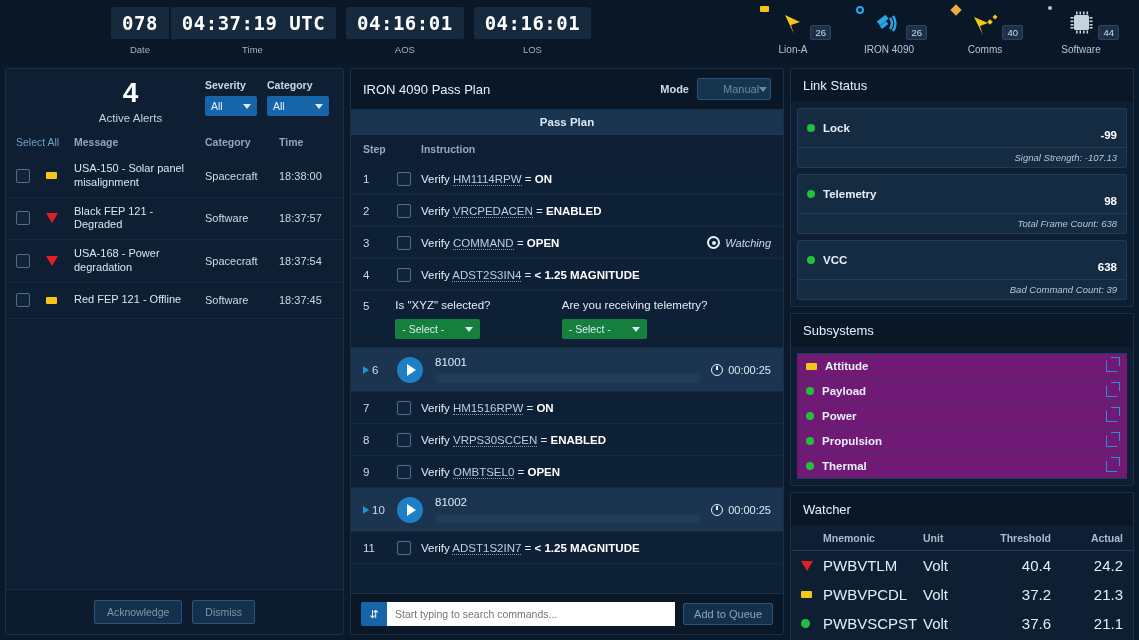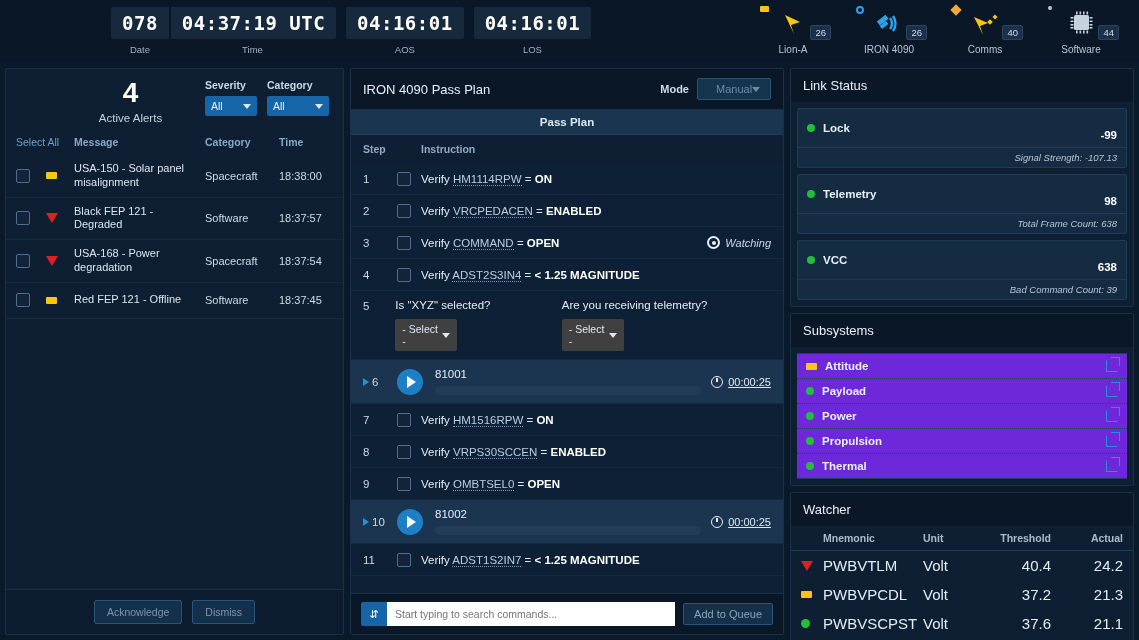--- a/index.html
+++ b/index.html
@@ -123,21 +123,21 @@
 
   
   .pp-head {
     background: #0a1726; display: flex; align-items: center;
     padding: 9px 12px; border-bottom: 1px solid #1b3047;
   }
   .pp-title { font-size: 13px; color: #e8f1f9; flex: 1; }
   .pp-mode-lbl { font-size: 11px; color: #cfdceb; font-weight: 700; margin-right: 8px; }
   .pp-mode {
     background: #15354f; border: 1px solid #2a5275; color: #6d8aa6;
-    font-size: 11px; border-radius: 2px; padding: 4px 18px; width: 74px;
+    font-size: 11px; border-radius: 2px; padding: 4px 25px; width: 74px;
     display: flex; align-items: center; justify-content: space-between;
   }
   .pp-mode .caret { border-top-color: #6d8aa6; }
 
   .pp-banner {
     background: #1b3консист; background: #1a3busy;
     background: #1a3550; text-align: center; color: #dce9f5;
     font-size: 11.5px; font-weight: 700; padding: 6px 0;
     border-bottom: 1px solid #1f3d5a;
   }
@@ -166,41 +166,41 @@
     border: 2px solid #e8f1f9; display: flex; align-items: center; justify-content: center;
   }
   .eye i { width: 4px; height: 4px; background: #e8f1f9; border-radius: 50%; display: block; }
 
   .pp-q { display: flex; align-items: flex-start; padding: 8px 12px; border-bottom: 1px solid #16293d; font-size: 11.5px; }
   .pp-q .n { width: 34px; color: #cddbe8; padding-top: 1px; }
   .q-col { width: 175px; }
   .q-col.wide { width: 220px; }
   .q-txt { color: #e3edf7; margin-bottom: 8px; }
   .q-sel {
-    background: #404040; color: #dceaf6; border-radius: 2px;
-    font-size: 10.5px; padding: 4px 7px; width: 62px;
+    background: #15803d; color: #dceaf6; border-radius: 2px;
+    font-size: 10.5px; padding: 4px 7px; width: 85px;
     display: flex; align-items: center; justify-content: space-between;
   }
 
   .pp-cmd {
     display: flex; align-items: center; padding: 8px 12px;
     background: #1a3busy; background: #1b3consistent; background: #1b3busy;
     background: #1b3450; border-bottom: 1px solid #16293d; min-height: 44px;
   }
   .pp-cmd .arrow { width: 0; height: 0; border-top: 4px solid transparent; border-bottom: 4px solid transparent; border-left: 6px solid #2a8fd4; margin-right: 3px; }
   .pp-cmd .n { width: 25px; color: #cddbe8; font-size: 11.5px; }
   .play {
     width: 26px; height: 26px; border-radius: 50%; background: #1e7fc4;
     display: flex; align-items: center; justify-content: center; margin-right: 12px; flex: 0 0 26px;
   }
   .play i { width: 0; height: 0; border-top: 6px solid transparent; border-bottom: 6px solid transparent; border-left: 9px solid #ffffff; margin-left: 3px; display: block; }
   .cmd-body { flex: 1; }
   .cmd-id { font-size: 11.5px; color: #e3edf7; margin-bottom: 6px; }
   .cmd-bar { height: 9px; background: #223c58; border-radius: 5px; width: 100%; }
-  .cmd-time { display: flex; align-items: flex-start; gap: 5px; font-size: 11px; color: #dceaf6; margin-left: 10px; text-decoration: underline; }
+  .cmd-time { display: flex; align-items: flex-start; gap: 5px; font-size: 11px; color: #dceaf6; margin-left: 10px; }
   .clock-ic { width: 12px; height: 12px; border: 1.7px solid #e8f1f9; border-radius: 50%; position: relative; }
   .clock-ic::after { content: ""; position: absolute; left: 4.2px; top: 1.5px; width: 1.4px; height: 4.2px; background: #e8f1f9; }
 
   .pp-foot { background: #0a1726; padding: 8px 10px; display: flex; align-items: center; gap: 0; border-top: 1px solid #1b3047; }
   .cmd-tog {
     width: 26px; height: 24px; background: #1565a8; border-radius: 2px 0 0 2px;
     display: flex; align-items: center; justify-content: center; color: #fff; font-size: 11px;
   }
   .cmd-input {
     flex: 1; height: 24px; background: #ffffff; border: none; color: #5c6a78;
@@ -217,21 +217,21 @@
   .rp-body { padding: 6px; }
   .link-item { background: #152b42; border: 1px solid #1f3d5a; border-radius: 2px; margin-bottom: 6px; }
   .link-main { display: flex; align-items: center; padding: 6px 9px; }
   .link-name { flex: 1; font-size: 11.5px; font-weight: 700; color: #e8f1f9; margin-left: 8px; }
   .link-val { font-size: 11.5px; font-weight: 700; color: #ffffff; margin-top: 14px; }
   .link-sub { border-top: 1px solid #1f3d5a; padding: 4px 9px; text-align: right; font-size: 9.5px; font-style: italic; color: #b6c6d6; }
   .gdot { width: 8px; height: 8px; border-radius: 50%; background: #22c03a; display: block; }
 
   .sub-item {
     display: flex; align-items: center; padding: 6px 9px;
-    border-bottom: 1px dotted #27425e; background: #6d28d9; font-size: 11.5px;
+    border-bottom: 1px dotted #27425e; background: #701a75; font-size: 11.5px;
   }
   .sub-item:first-child { border-top: 1px solid #1f3d5a; }
   .sub-item:last-child { border-bottom: 1px solid #1f3d5a; }
   .sub-name { flex: 1; font-weight: 700; color: #e8f1f9; margin-left: 8px; }
   .ext {
     width: 12px; height: 12px; border: 1.5px solid #2a8fd4; border-radius: 1px;
     position: relative; border-top-color: transparent; border-right-color: transparent;
   }
   .ext::after { content: ""; position: absolute; right: -3px; top: -4px; width: 8px; height: 8px; border: 1.5px solid #2a8fd4; border-left: none; border-bottom: none; }
 

